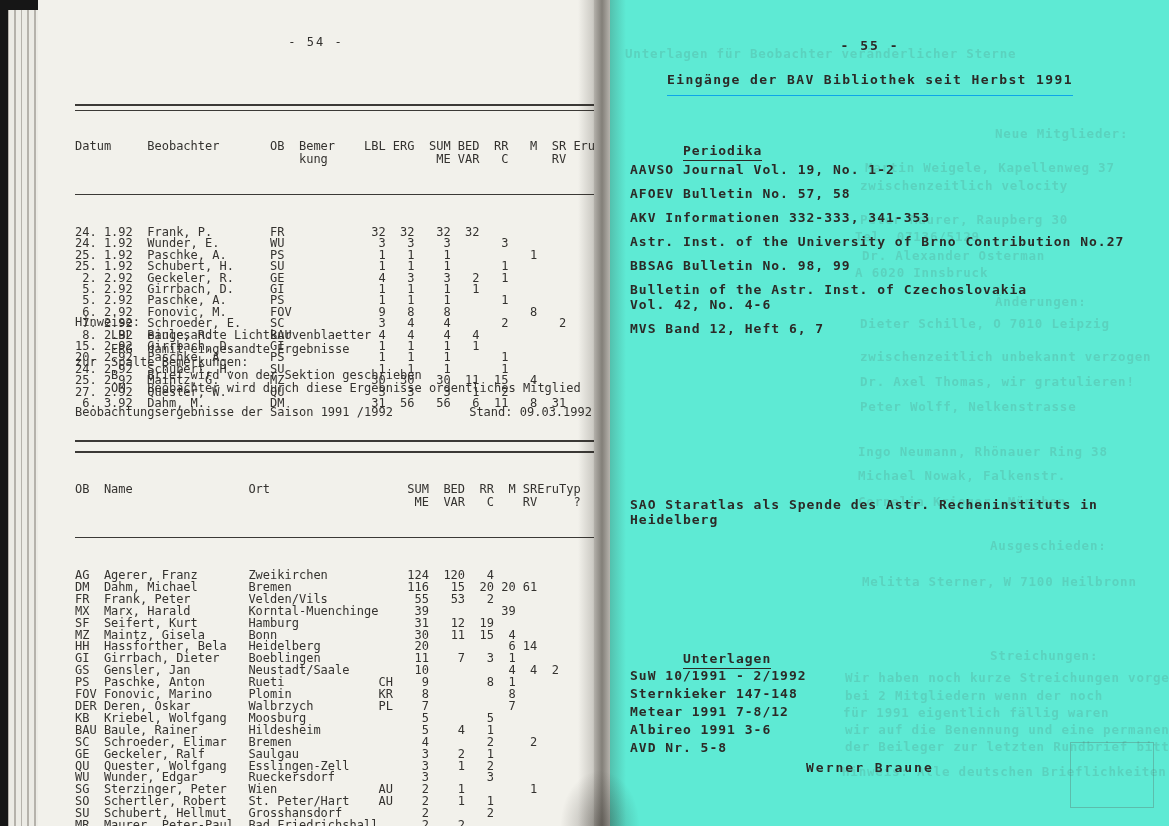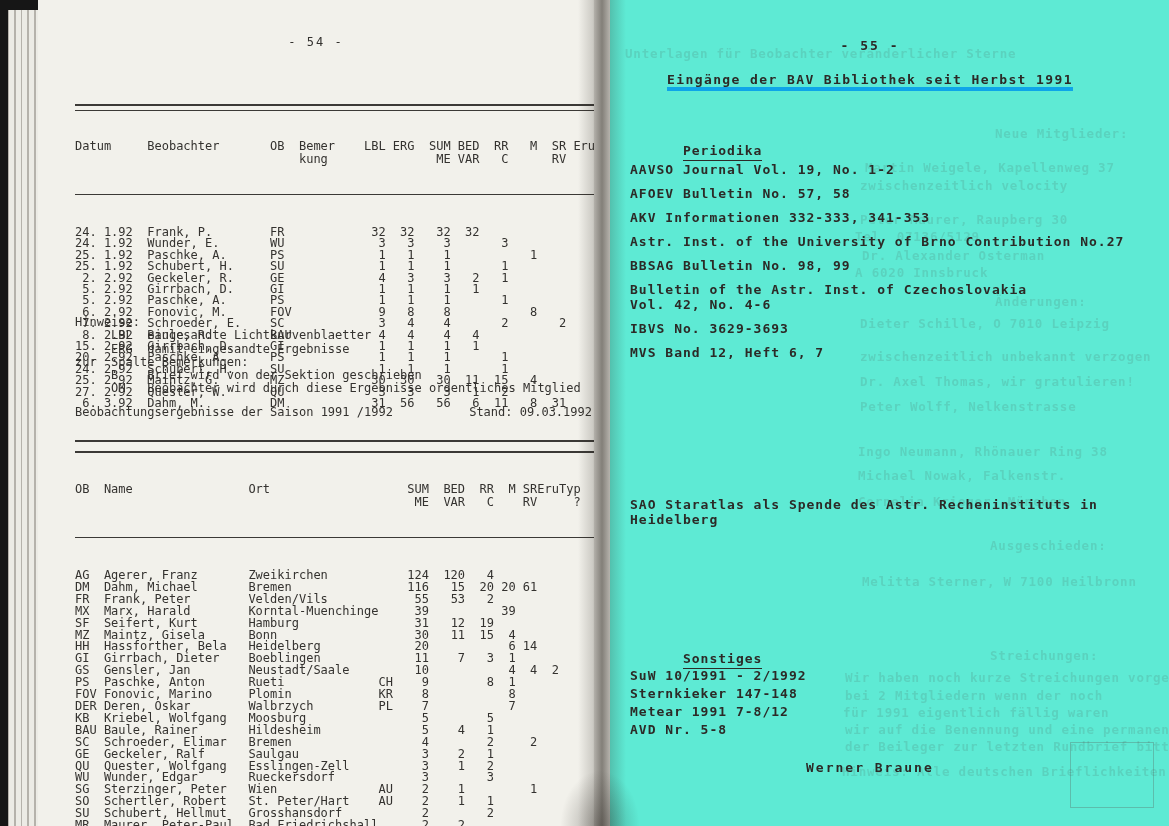--- a/index.html
+++ b/index.html
@@ -26,21 +26,21 @@
   .rule2{height:4px;border-top:2px solid #3b3936;border-bottom:1px solid #3b3936;}
   .trow{display:flex;}
   .tc{display:inline-block;white-space:pre;flex:0 0 auto;}
   #t1-body .trow{line-height:11.4px;}
   #t2-body .trow{line-height:11.9px;}
   .thead .trow{line-height:13px;}
   .flexline{display:flex;justify-content:space-between;white-space:pre;}
 
   
   #right-page{font-size:13px;font-weight:bold;letter-spacing:1px;}
-  .rtitle{border-bottom:4px solid #0ea5e9;padding-bottom:0;letter-spacing:1.4px;white-space:pre;}
+  .rtitle{border-bottom:1px solid #0ea5e9;padding-bottom:8px;letter-spacing:1.4px;white-space:pre;}
   .rsection{border-bottom:1.8px solid #2c2a27;padding-bottom:2px;display:inline-block;white-space:pre;}
   .ritem{white-space:pre-line;line-height:15px;margin-bottom:9px;}
   .ritem.single{margin-bottom:3px;}
   .ghost{position:absolute;white-space:pre;color:rgba(70,66,60,0.55);opacity:0.26;
          filter:blur(0.4px);font-size:12.5px;letter-spacing:0.8px;font-weight:bold;}
   .ghost-box{position:absolute;border:1px solid rgba(90,85,78,0.30);}
 </style>
 </head>
 <body>
 
@@ -108,29 +108,29 @@
       </div>
 
     <div class="abs pageno" style="left:200px;top:38px;width:120px;text-align:center;">- 55 -</div>
 
     <div class="abs rtitle" style="left:57px;top:72px;">Eingänge der BAV Bibliothek seit Herbst 1991</div>
 
     <div class="abs" style="left:20px;top:128px;">
       <span class="rsection">Periodika</span>
     </div>
     <div class="abs" style="left:20px;top:162px;width:530px;" id="sec0-items"><div class="ritem">AAVSO Journal Vol. 19, No. 1-2</div><div class="ritem">AFOEV Bulletin No. 57, 58</div><div class="ritem">AKV Informationen 332-333, 341-353</div><div class="ritem">Astr. Inst. of the University of Brno Contribution No.27</div><div class="ritem">BBSAG Bulletin No. 98, 99</div><div class="ritem">Bulletin of the Astr. Inst. of Czechoslovakia
-Vol. 42, No. 4-6</div><div class="ritem">IBVS No. 3629-3693</div><div class="ritem">MVS Band 12, Heft 6, 7</div></div>
+Vol. 42, No. 4-6</div><div class="ritem">MVS Band 12, Heft 6, 7</div></div>
 
     <div class="abs" style="left:20px;top:497px;width:530px;" id="sec1-items"><div class="ritem">SAO Staratlas als Spende des Astr. Recheninstituts in
 Heidelberg</div></div>
 
     <div class="abs" style="left:20px;top:636px;">
-      <span class="rsection">Sonstiges</span>
+      <span class="rsection">Unterlagen</span>
     </div>
-    <div class="abs" style="left:20px;top:668px;width:530px;" id="sec2-items"><div class="ritem single">SuW 10/1991 - 2/1992</div><div class="ritem single">Sternkieker 147-148</div><div class="ritem single">Metear 1991 7-8/12</div><div class="ritem single">AVD Nr. 5-8</div></div>
+    <div class="abs" style="left:20px;top:668px;width:530px;" id="sec2-items"><div class="ritem single">SuW 10/1991 - 2/1992</div><div class="ritem single">Sternkieker 147-148</div><div class="ritem single">Metear 1991 7-8/12</div><div class="ritem single">Albireo 1991 3-6</div><div class="ritem single">AVD Nr. 5-8</div></div>
 
     <div class="abs" style="left:196px;top:760px;letter-spacing:2px;">Werner Braune</div>
 
     <div class="ghost-box" style="left:460px;top:742px;width:82px;height:64px;"></div>
   </div>
 
   <div class="gutter"></div>
   <div class="gutter-bottom"></div>
 </div>
 

